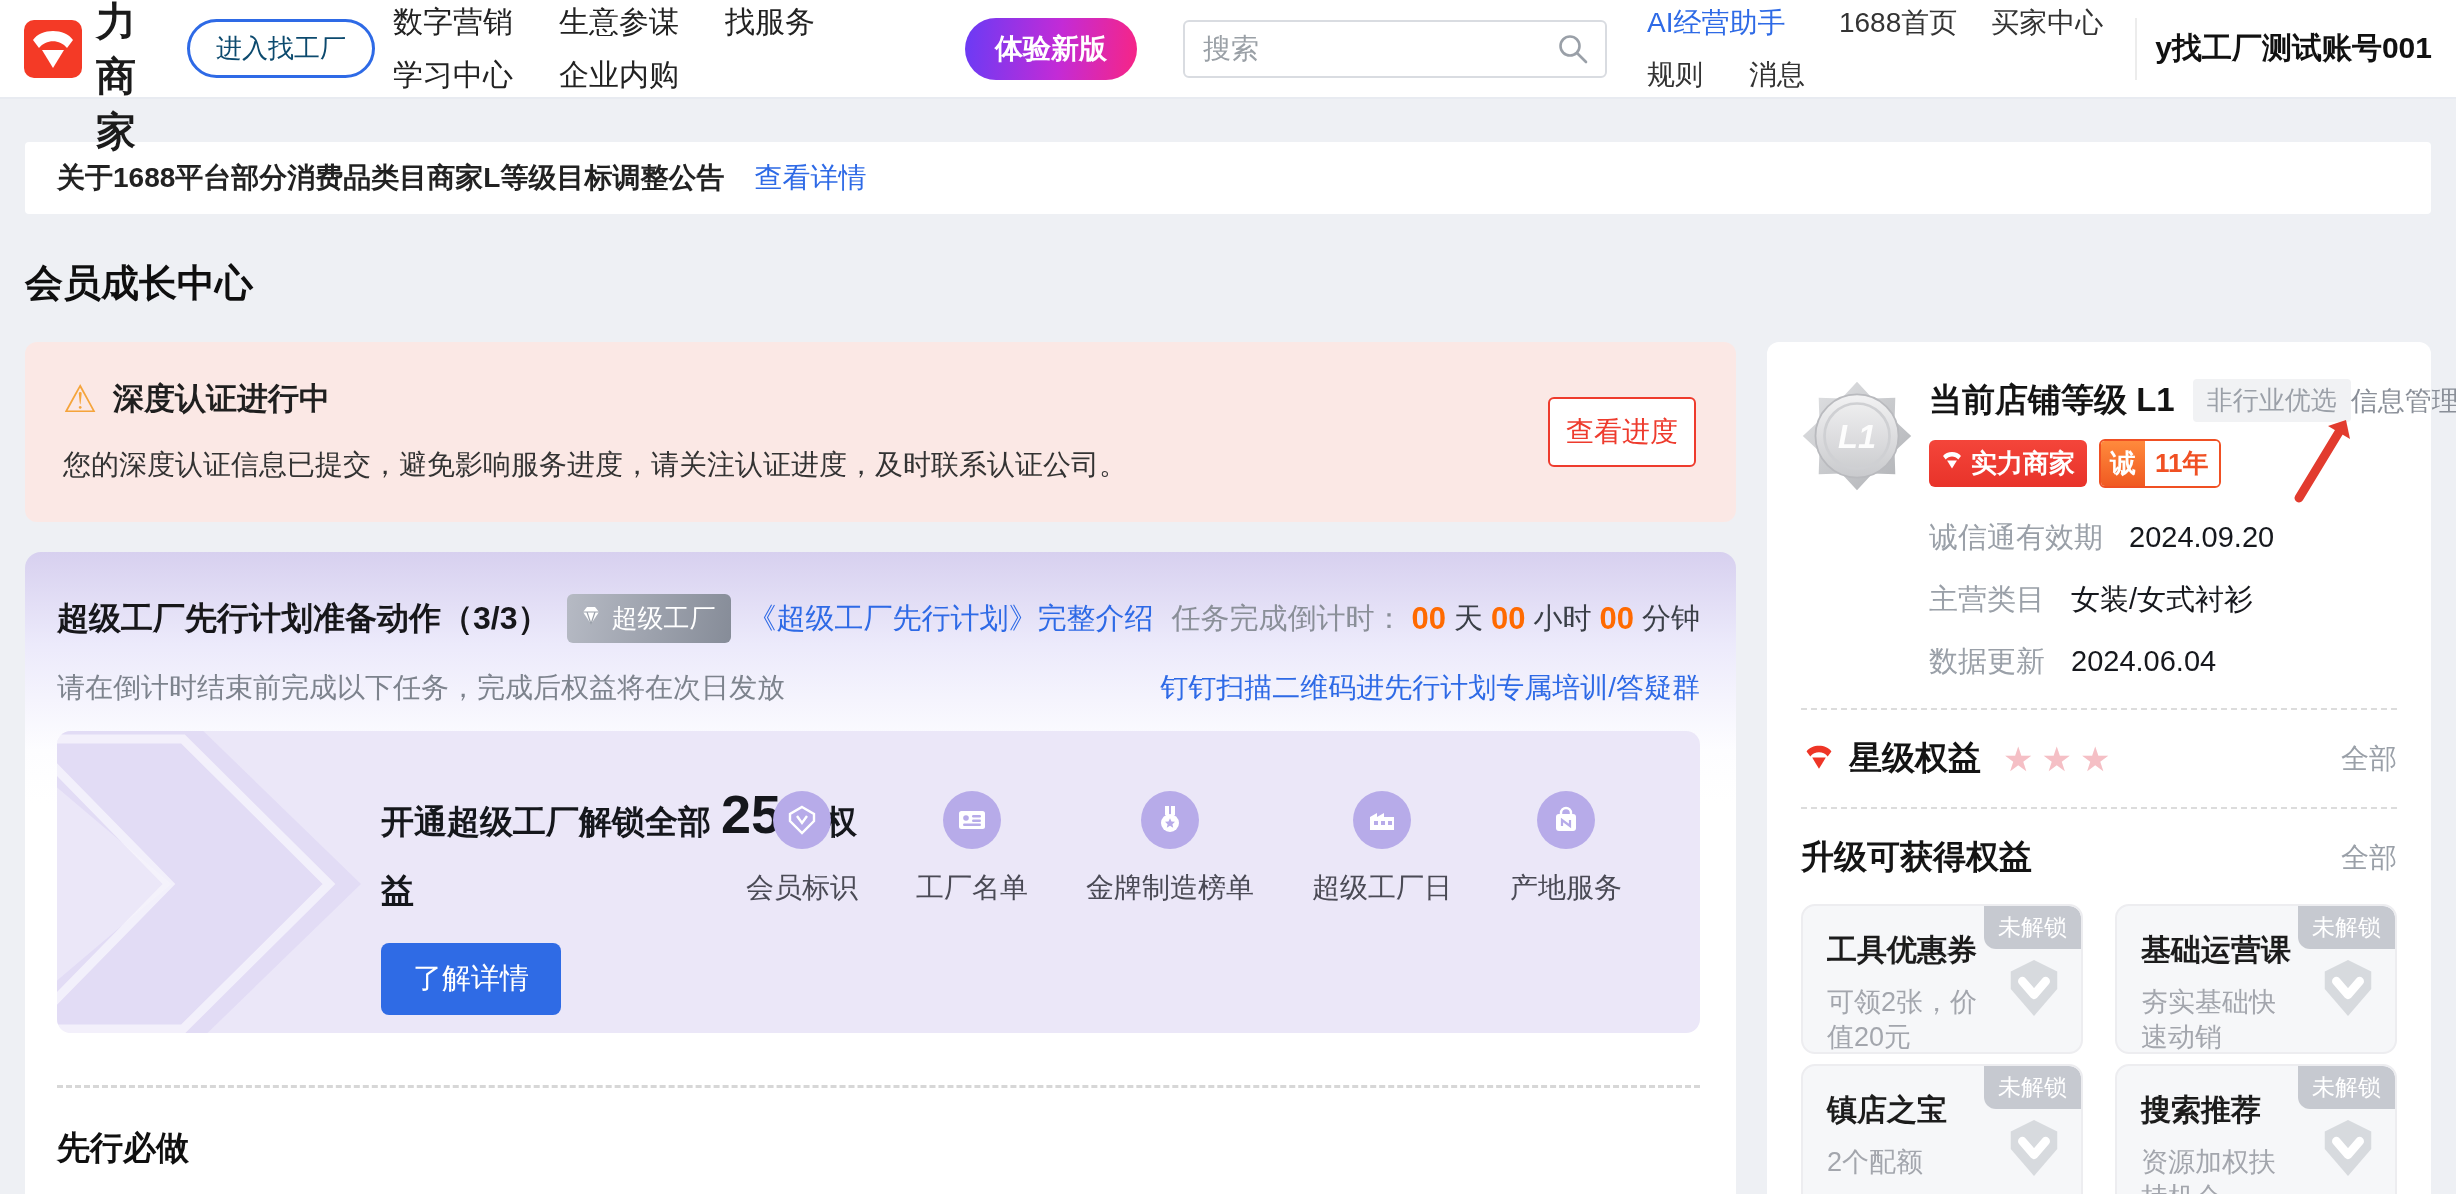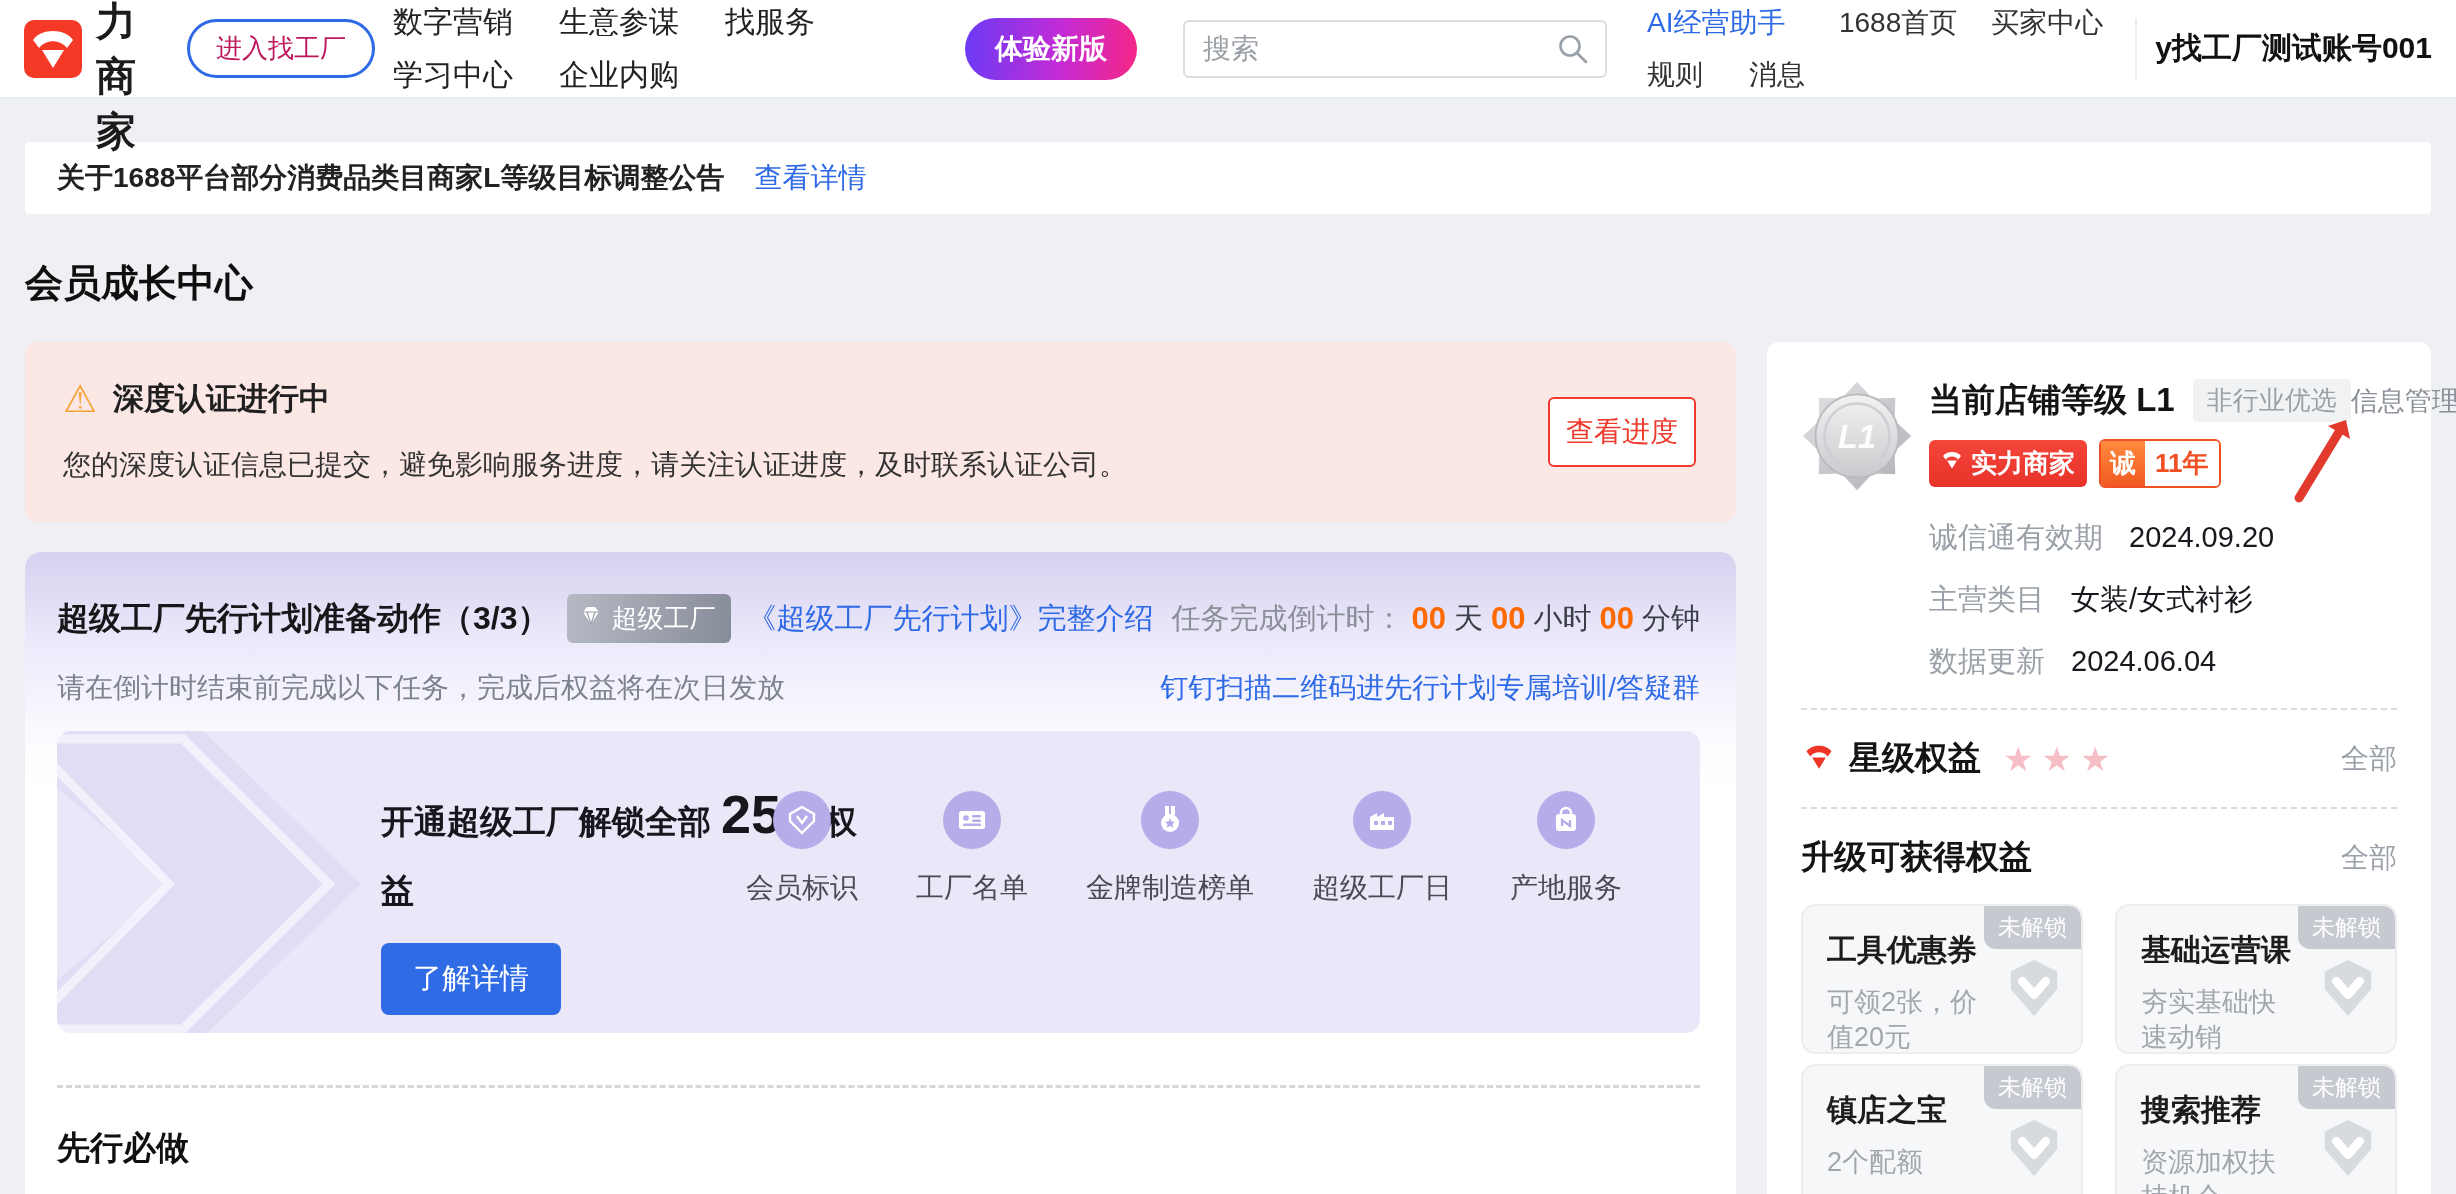--- a/index.html
+++ b/index.html
@@ -10,21 +10,21 @@
     color:#222; position:relative;
   }
   a { text-decoration:none; }
 
   
   .hdr { height:99px; background:#fff; border-bottom:2px solid #e8ebf1;
          display:flex; align-items:center; padding:0 24px; }
   .brand { display:flex; align-items:center; gap:14px; cursor:pointer; }
   .brand-mark svg { display:block; }
   .brand-name { font-size:40px; font-weight:bold; color:#1b1b1b; letter-spacing:2px; }
-  .pill-outline { margin-left:40px; border:3px solid #2e6ae6; color:#be185d;
+  .pill-outline { margin-left:40px; border:3px solid #2e6ae6; color:#0c4a6e;
         border-radius:999px; font-size:26px; padding:9px 26px; white-space:nowrap; }
   .mainnav { margin-left:18px; display:grid; grid-template-columns:repeat(3,max-content);
         column-gap:46px; row-gap:12px; font-size:30px; }
   .mainnav a { color:#222; font-weight:500; white-space:nowrap; }
   .newver { margin-left:150px; height:62px; display:flex; align-items:center; padding:0 30px;
         border-radius:999px; color:#fff; font-size:28px; font-weight:bold; white-space:nowrap;
         background:linear-gradient(95deg,#6a3bf5 0%,#c32bd6 55%,#f72585 100%); }
   .search { margin-left:46px; width:424px; height:58px; border:2px solid #d9dce1; border-radius:6px;
         display:flex; align-items:center; background:#fff; padding:0 14px 0 18px; flex:none; }
   .search-input { flex:1; border:none; outline:none; font-size:28px; color:#333; background:transparent;

